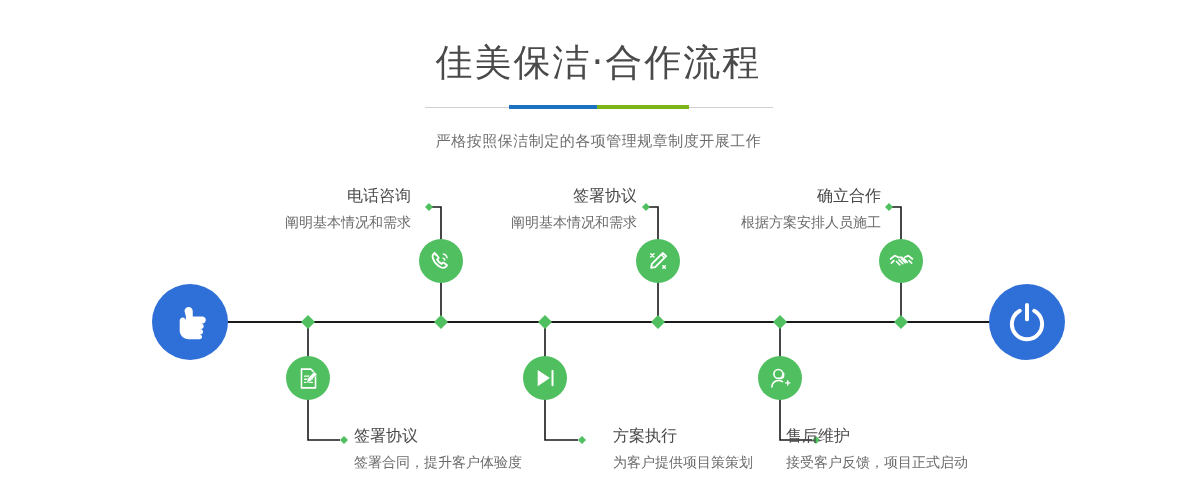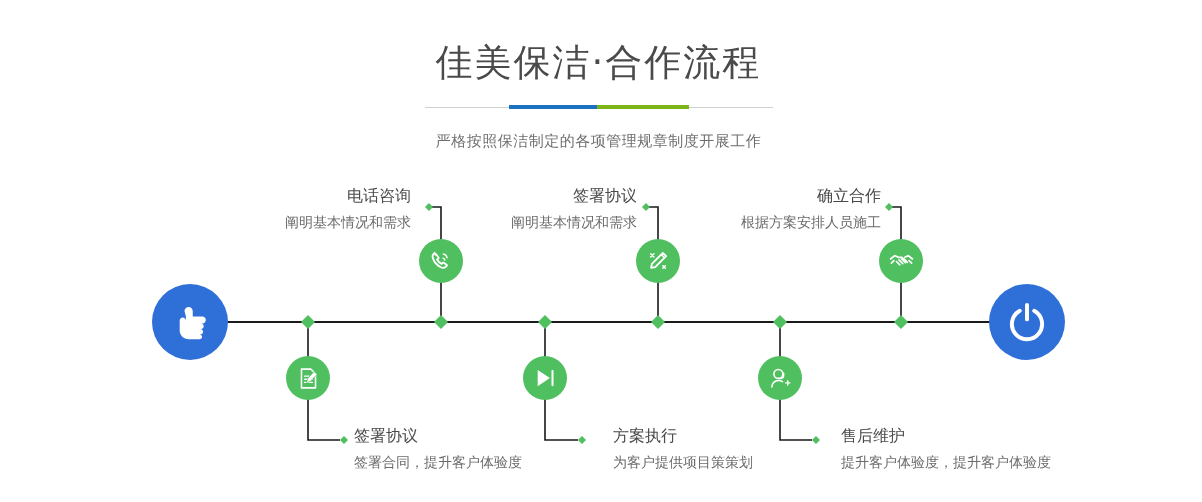--- a/index.html
+++ b/index.html
@@ -197,19 +197,19 @@
     <div class="lbl bottom" style="left:354px;top:428px;width:260px;">
       <div class="l-title">签署协议</div>
       <div class="l-desc">签署合同，提升客户体验度</div>
     </div>
 
     <div class="lbl bottom" style="left:592px;top:428px;width:260px;margin-left:21px;">
       <div class="l-title">方案执行</div>
       <div class="l-desc">为客户提供项目策策划</div>
     </div>
 
-    <div class="lbl bottom" style="left:841px;top:428px;width:300px;">
+    <div class="lbl bottom" style="left:786px;top:428px;width:300px;">
       <div class="l-title">售后维护</div>
-      <div class="l-desc">提升客户体验度，提升客户体验度</div>
+      <div class="l-desc">接受客户反馈，项目正式启动</div>
     </div>
 
   </div>
 </div>
 
 </body></html>

